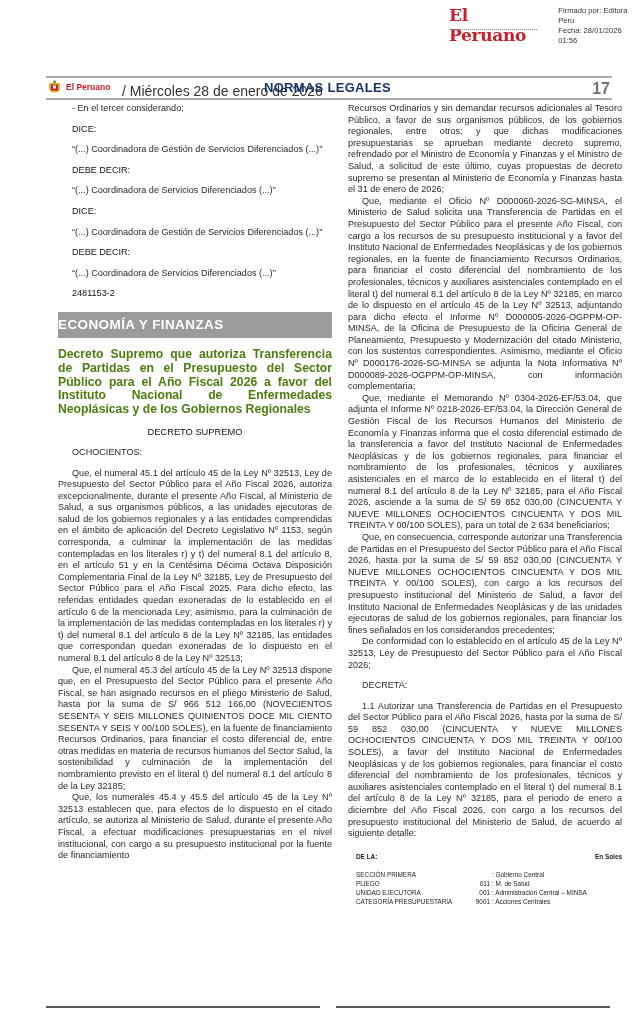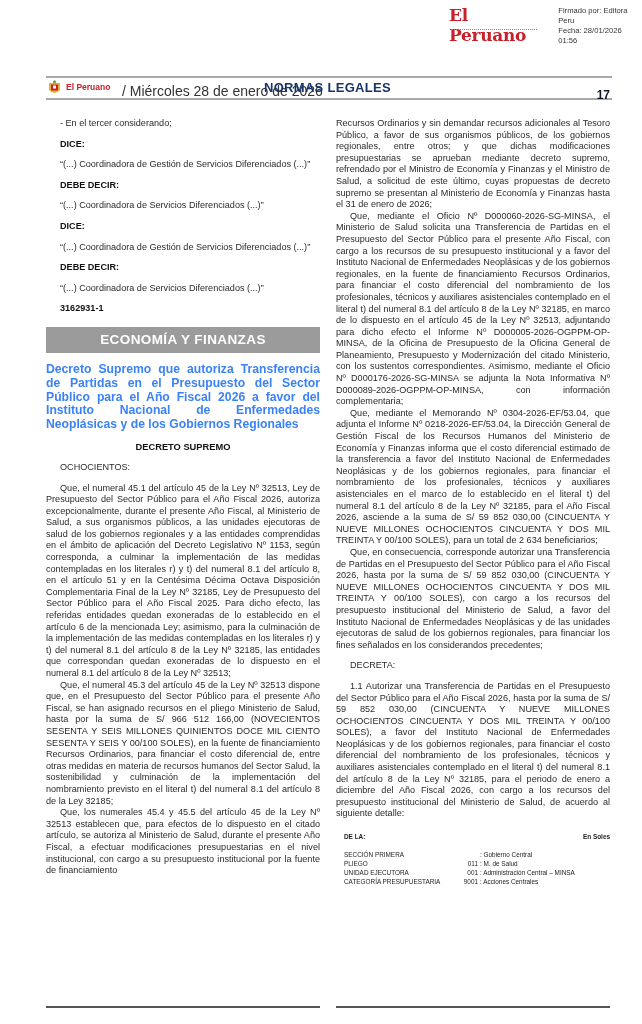--- a/index.html
+++ b/index.html
@@ -8,32 +8,32 @@
   .sig { position:absolute; top:6px; left:449px; display:flex; align-items:flex-start; }
   .sig-logo { font-family:"DejaVu Serif", serif; font-weight:bold; color:#c8202a; font-size:17px; letter-spacing:-0.3px; position:relative; top:-1px; }
   .sig-logo-sub { position:absolute; left:2px; top:23px; width:86px; height:1px; border-top:1px dotted #888; }
   .sig-text { margin-left:12px; font-size:7.6px; line-height:10px; color:#333; }
   .hdr { position:absolute; top:76px; left:46px; width:566px; height:24px;
          border-top:2px solid #a9a9a9; border-bottom:2px solid #a9a9a9; box-sizing:border-box; }
   .hdr-logo { position:absolute; left:2px; top:2px; width:13px; height:16px; }
   .hdr-brand { position:absolute; left:20px; top:4px; font-size:8.5px; font-weight:bold; color:#c8202a; }
   .hdr-date { position:absolute; left:76px; top:4.5px; font-size:14px; color:#333; }
   .hdr-section { position:absolute; left:218px; top:2px; font-size:13px; font-weight:bold; color:#16336a; letter-spacing:0.3px; }
-  .hdr-page { position:absolute; right:2px; top:10px; font-size:12px; font-weight:bold; color:#0f172a; }
+  .hdr-page { position:absolute; right:2px; top:2px; font-size:16px; font-weight:bold; color:#737373; }
 
-  .col { position:absolute; top:118px; width:274px; font-size:9.1px; line-height:11.6px; color:#2a2a2a; }
+  .col { position:absolute; top:103px; width:274px; font-size:9.1px; line-height:11.6px; color:#2a2a2a;margin-left:12px; }
   .col-left { left:46px; }
   .col-right { left:336px; }
   .p { margin:0; text-align:justify; }
   .ind { text-indent:14px; }
   .gap { margin-top:9px; }
-  .b { font-weight:bold; color:#111; }
-  .band { margin-top:12px; background:#9b9b9b; color:#fff; text-align:center; font-size:13.5px; font-weight:bold; height:26px; line-height:26px; letter-spacing:0.4px; }
-  .title { margin-top:10px; font-size:12.2px; line-height:13.8px; font-weight:bold; color:#3b82f6; text-align:justify; }
-  .ds { margin-top:10px; text-align:center; font-weight:bold; font-size:9.3px; line-height:11px; color:#111; }
+  .b { font-weight:normal; color:#111; }
+  .band { margin-top:12px; background:#9b9b9b; color:#fff; font-size:13.5px; font-weight:bold; height:26px; line-height:26px; letter-spacing:0.4px; }
+  .title { margin-top:10px; font-size:12.2px; line-height:13.8px; font-weight:bold; color:#4d7c0f; text-align:justify; }
+  .ds { margin-top:10px; text-align:center; font-weight:normal; font-size:9.3px; line-height:11px; color:#111; }
   .rule-left { position:absolute; left:46px; top:1006px; width:274px; border-top:2px solid #555; }
   .rule-right { position:absolute; left:336px; top:1006px; width:274px; border-top:2px solid #555; }
   .tbl { margin-top:12px; font-size:6.4px; line-height:9px; color:#222; padding-left:8px; }
   .tbl-head { display:flex; justify-content:space-between; font-weight:bold; padding-right:0; margin-bottom:9px; }
   .tbl-row { display:flex; }
   .tbl-c1 { width:114px; }
   .tbl-c2 { width:20px; text-align:right; padding-right:2px; }
   .tbl-c3 { flex:1; }
 </style>
 </head>
@@ -67,38 +67,39 @@
   <div>
     <p class="p ind">- En el tercer considerando;</p>
     <p class="p ind b gap">DICE:</p>
     <p class="p ind gap">“(...) Coordinadora de Gestión de Servicios Diferenciados (...)”</p>
     <p class="p ind b gap">DEBE DECIR:</p>
     <p class="p ind gap">“(...) Coordinadora de Servicios Diferenciados (...)”</p>
     <p class="p ind b gap">DICE:</p>
     <p class="p ind gap">“(...) Coordinadora de Gestión de Servicios Diferenciados (...)”</p>
     <p class="p ind b gap">DEBE DECIR:</p>
     <p class="p ind gap">“(...) Coordinadora de Servicios Diferenciados (...)”</p>
-    <p class="p ind b gap">3162931-1</p>
+    <p class="p ind b gap">2481153-2</p>
   </div>
   <div class="band">ECONOMÍA Y FINANZAS</div>
   <div class="title">Decreto Supremo que autoriza Transferencia de Partidas en el Presupuesto del Sector Público para el Año Fiscal 2026 a favor del Instituto Nacional de Enfermedades Neoplásicas y de los Gobiernos Regionales</div>
   <div class="ds">
     <div>DECRETO SUPREMO</div>
   </div>
   <p class="p ind gap">OCHOCIENTOS:</p>
   <p class="p ind gap">Que, el numeral 45.1 del artículo 45 de la Ley Nº 32513, Ley de Presupuesto del Sector Público para el Año Fiscal 2026, autoriza excepcionalmente, durante el presente Año Fiscal, al Ministerio de Salud, a sus organismos públicos, a las unidades ejecutoras de salud de los gobiernos regionales y a las entidades comprendidas en el ámbito de aplicación del Decreto Legislativo Nº 1153, según corresponda, a culminar la implementación de las medidas contempladas en los literales r) y t) del numeral 8.1 del artículo 8, en el artículo 51 y en la Centésima Décima Octava Disposición Complementaria Final de la Ley Nº 32185, Ley de Presupuesto del Sector Público para el Año Fiscal 2025. Para dicho efecto, las referidas entidades quedan exoneradas de lo establecido en el artículo 6 de la mencionada Ley; asimismo, para la culminación de la implementación de las medidas contempladas en los literales r) y t) del numeral 8.1 del artículo 8 de la Ley Nº 32185, las entidades que correspondan quedan exoneradas de lo dispuesto en el numeral 8.1 del artículo 8 de la Ley Nº 32513;</p>
   <p class="p ind">Que, el numeral 45.3 del artículo 45 de la Ley Nº 32513 dispone que, en el Presupuesto del Sector Público para el presente Año Fiscal, se han asignado recursos en el pliego Ministerio de Salud, hasta por la suma de S/ 966 512 166,00 (NOVECIENTOS SESENTA Y SEIS MILLONES QUINIENTOS DOCE MIL CIENTO SESENTA Y SEIS Y 00/100 SOLES), en la fuente de financiamiento Recursos Ordinarios, para financiar el costo diferencial de, entre otras medidas en materia de recursos humanos del Sector Salud, la sostenibilidad y culminación de la implementación del nombramiento previsto en el literal t) del numeral 8.1 del artículo 8 de la Ley 32185;</p>
   <p class="p ind">Que, los numerales 45.4 y 45.5 del artículo 45 de la Ley Nº 32513 establecen que, para efectos de lo dispuesto en el citado artículo, se autoriza al Ministerio de Salud, durante el presente Año Fiscal, a efectuar modificaciones presupuestarias en el nivel institucional, con cargo a su presupuesto institucional por la fuente de financiamiento</p>
 </div>
 
 <div class="col col-right">
   <p class="p">Recursos Ordinarios y sin demandar recursos adicionales al Tesoro Público, a favor de sus organismos públicos, de los gobiernos regionales, entre otros; y que dichas modificaciones presupuestarias se aprueban mediante decreto supremo, refrendado por el Ministro de Economía y Finanzas y el Ministro de Salud, a solicitud de este último, cuyas propuestas de decreto supremo se presentan al Ministerio de Economía y Finanzas hasta el 31 de enero de 2026;</p>
   <p class="p ind">Que, mediante el Oficio Nº D000060-2026-SG-MINSA, el Ministerio de Salud solicita una Transferencia de Partidas en el Presupuesto del Sector Público para el presente Año Fiscal, con cargo a los recursos de su presupuesto institucional y a favor del Instituto Nacional de Enfermedades Neoplásicas y de los gobiernos regionales, en la fuente de financiamiento Recursos Ordinarios, para financiar el costo diferencial del nombramiento de los profesionales, técnicos y auxiliares asistenciales contemplado en el literal t) del numeral 8.1 del artículo 8 de la Ley Nº 32185, en marco de lo dispuesto en el artículo 45 de la Ley Nº 32513, adjuntando para dicho efecto el Informe Nº D000005-2026-OGPPM-OP-MINSA, de la Oficina de Presupuesto de la Oficina General de Planeamiento, Presupuesto y Modernización del citado Ministerio, con los sustentos correspondientes. Asimismo, mediante el Oficio Nº D000176-2026-SG-MINSA se adjunta la Nota Informativa Nº D000089-2026-OGPPM-OP-MINSA, con información complementaria;</p>
   <p class="p ind">Que, mediante el Memorando Nº 0304-2026-EF/53.04, que adjunta el Informe Nº 0218-2026-EF/53.04, la Dirección General de Gestión Fiscal de los Recursos Humanos del Ministerio de Economía y Finanzas informa que el costo diferencial estimado de la transferencia a favor del Instituto Nacional de Enfermedades Neoplásicas y de los gobiernos regionales, para financiar el nombramiento de los profesionales, técnicos y auxiliares asistenciales en el marco de lo establecido en el literal t) del numeral 8.1 del artículo 8 de la Ley Nº 32185, para el Año Fiscal 2026, asciende a la suma de S/ 59 852 030,00 (CINCUENTA Y NUEVE MILLONES OCHOCIENTOS CINCUENTA Y DOS MIL TREINTA Y 00/100 SOLES), para un total de 2 634 beneficiarios;</p>
   <p class="p ind">Que, en consecuencia, corresponde autorizar una Transferencia de Partidas en el Presupuesto del Sector Público para el Año Fiscal 2026, hasta por la suma de S/ 59 852 030,00 (CINCUENTA Y NUEVE MILLONES OCHOCIENTOS CINCUENTA Y DOS MIL TREINTA Y 00/100 SOLES), con cargo a los recursos del presupuesto institucional del Ministerio de Salud, a favor del Instituto Nacional de Enfermedades Neoplásicas y de las unidades ejecutoras de salud de los gobiernos regionales, para financiar los fines señalados en los considerandos precedentes;</p>
+  <p class="p ind">De conformidad con lo establecido en el artículo 45 de la Ley Nº 32513, Ley de Presupuesto del Sector Público para el Año Fiscal 2026;</p>
   <p class="p ind gap">DECRETA:</p>
   <p class="p ind gap">1.1 Autorizar una Transferencia de Partidas en el Presupuesto del Sector Público para el Año Fiscal 2026, hasta por la suma de S/ 59 852 030,00 (CINCUENTA Y NUEVE MILLONES OCHOCIENTOS CINCUENTA Y DOS MIL TREINTA Y 00/100 SOLES), a favor del Instituto Nacional de Enfermedades Neoplásicas y de los gobiernos regionales, para financiar el costo diferencial del nombramiento de los profesionales, técnicos y auxiliares asistenciales contemplado en el literal t) del numeral 8.1 del artículo 8 de la Ley Nº 32185, para el periodo de enero a diciembre del Año Fiscal 2026, con cargo a los recursos del presupuesto institucional del Ministerio de Salud, de acuerdo al siguiente detalle:</p>
   <div class="tbl">
     <div class="tbl-head">
       <span>DE LA:</span>
       <span>En Soles</span>
     </div>
     <div class="tbl-row">
       <span class="tbl-c1">SECCIÓN PRIMERA</span>
       <span class="tbl-c2"></span>

